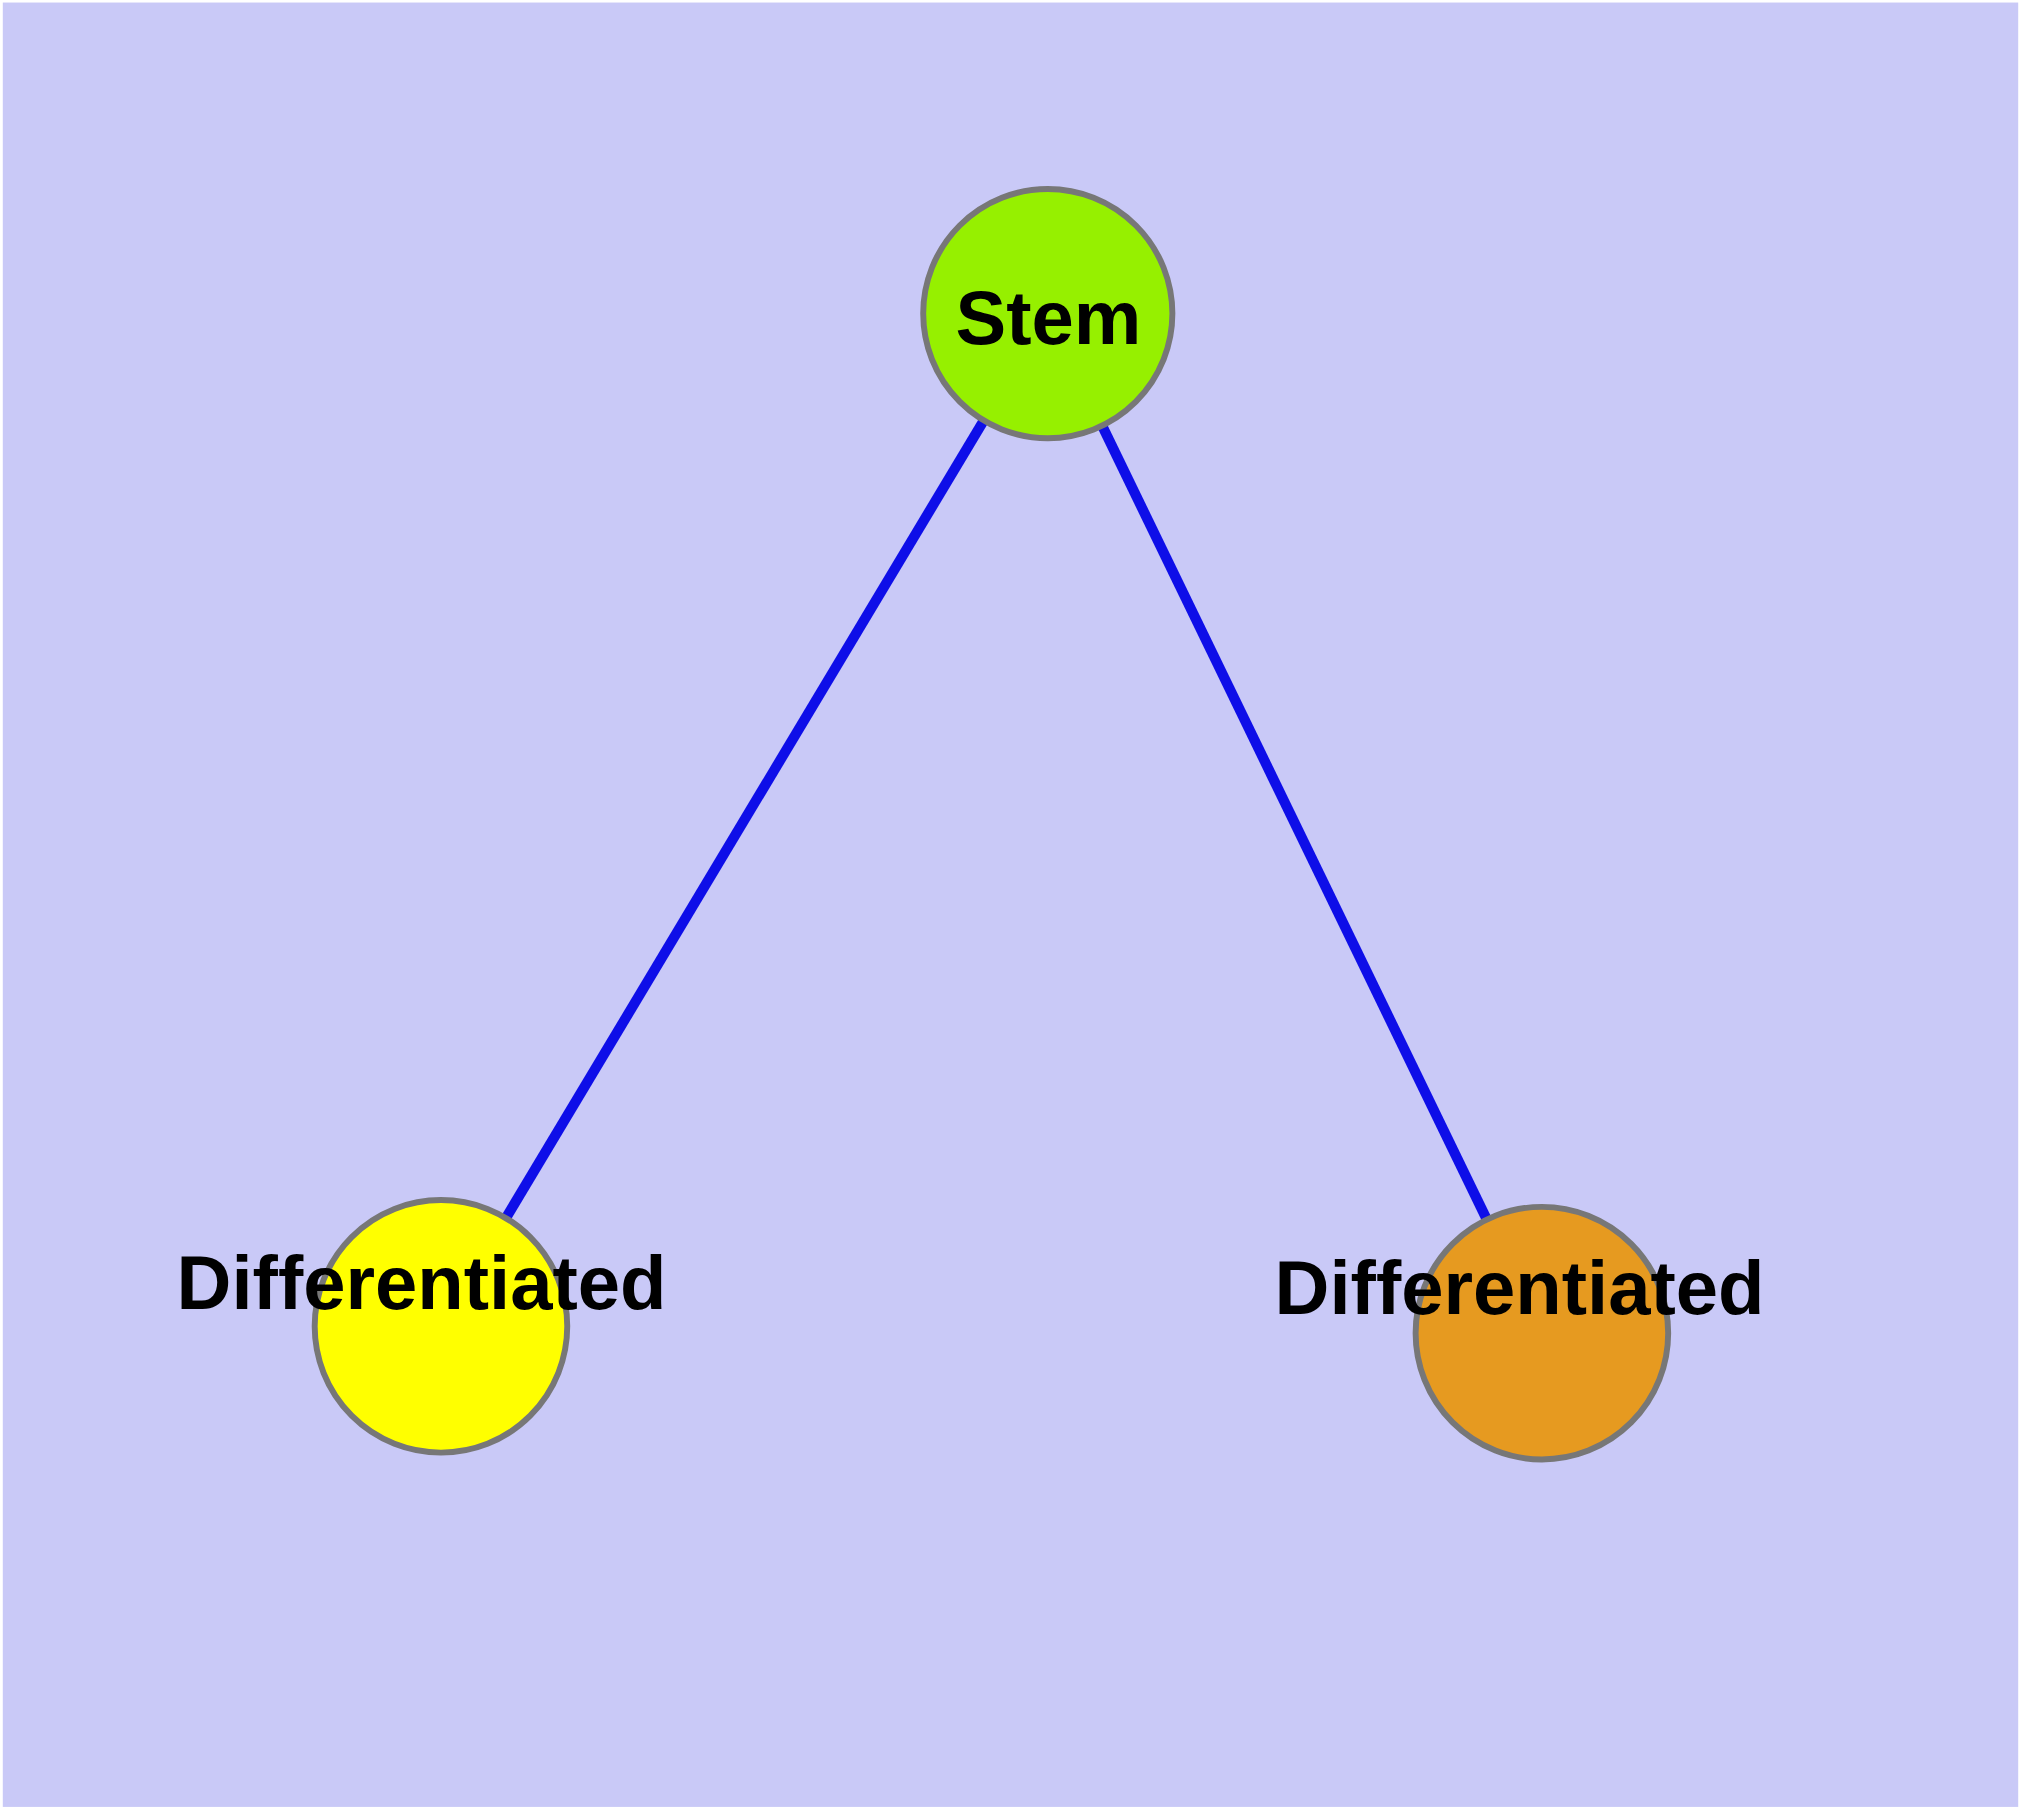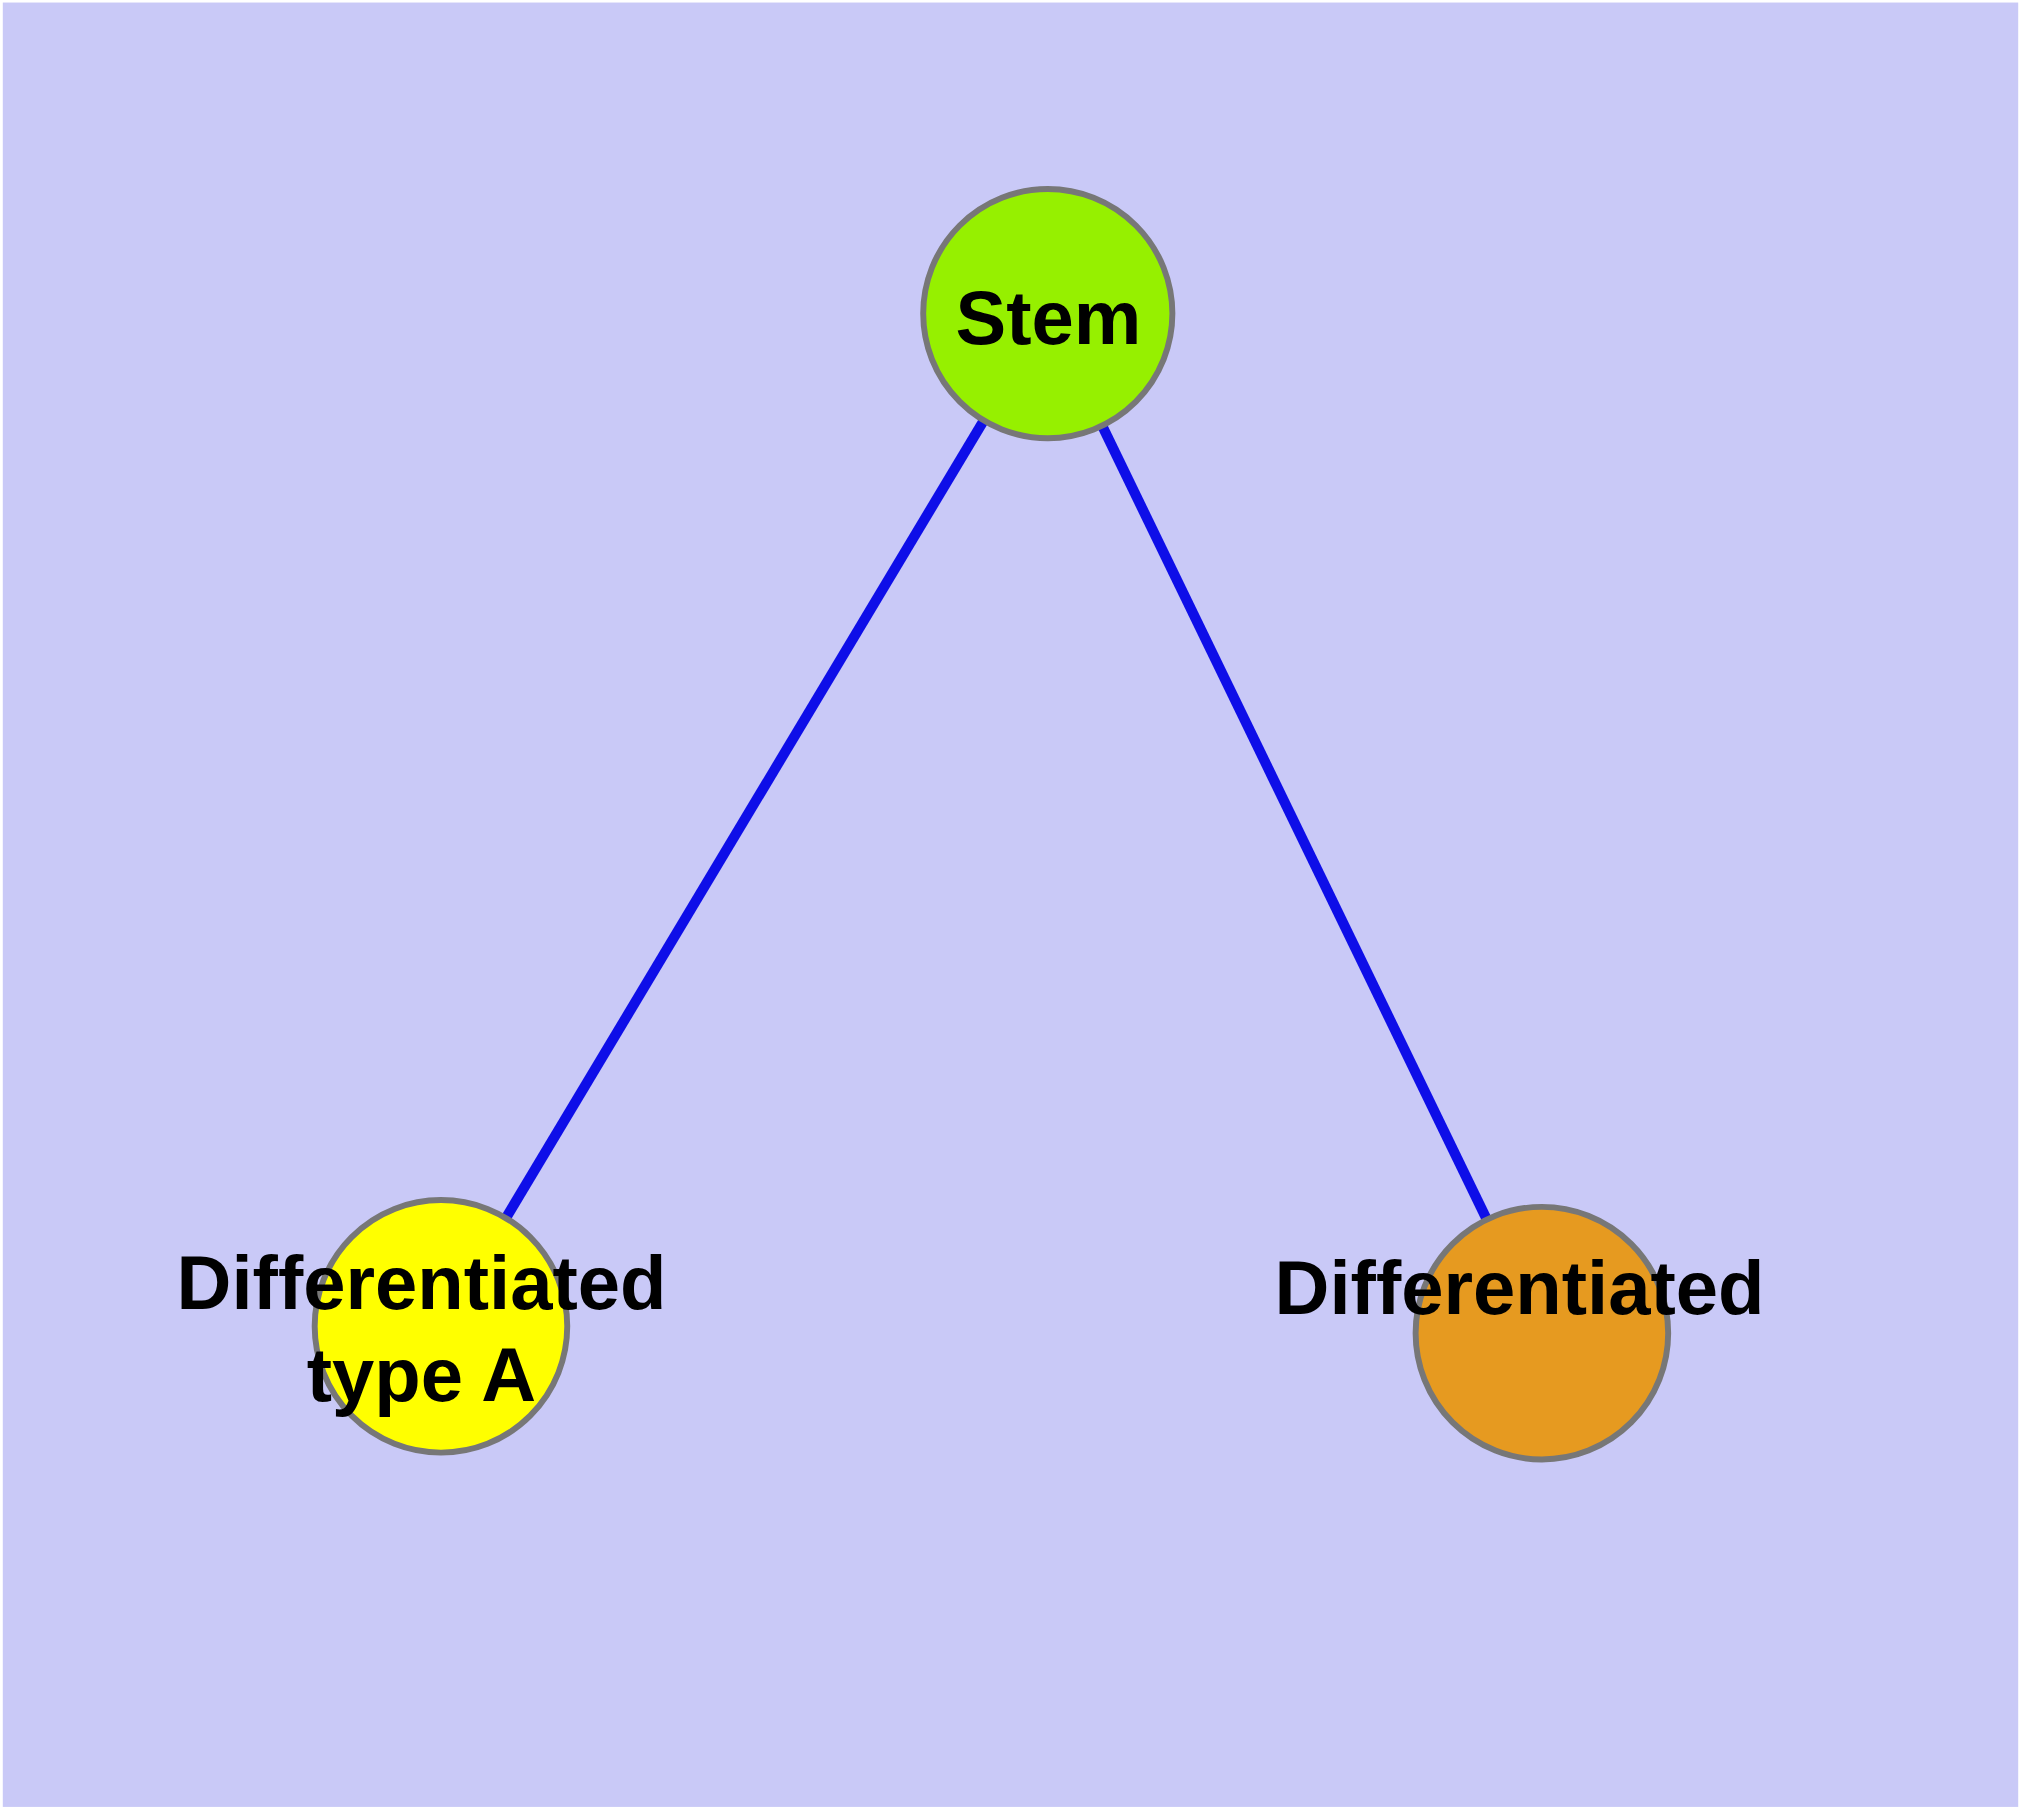--- a/index.html
+++ b/index.html
@@ -59,21 +59,20 @@
     <circle cx="520" cy="1565" r="149" fill="#FFFF00"></circle>
     <circle cx="1819" cy="1573" r="149" fill="#E69A20"></circle>
   </svg>
 
   <div class="node-label" style="left:794px; top:272px; width:509px;">
     <span class="line">Stem</span>
   </div>
 
   <div class="node-label" style="left:40px; top:1237px; width:763px;">
     <span class="line">Differentiated</span>
-    <span class="line">type A</span>
   </div>
 
   <div class="node-label" style="left:1138px; top:1242px; width:763px;">
     <span class="line">Differentiated</span>
   </div>
 
 </div>
 
 
 </body></html>

